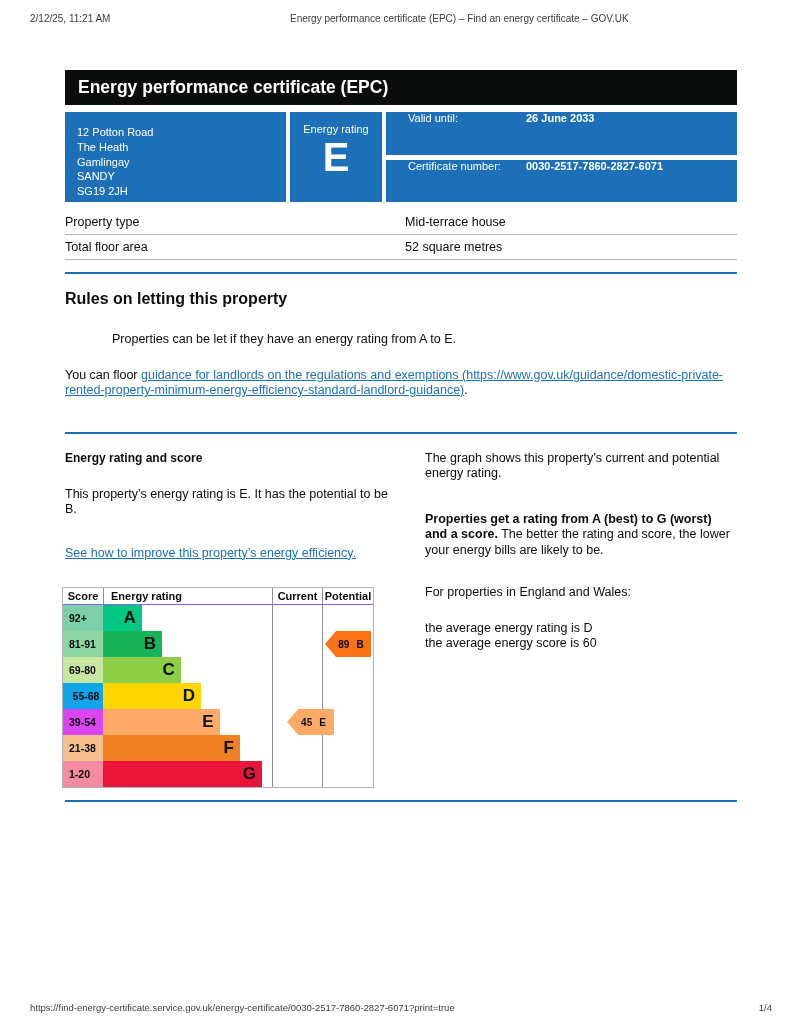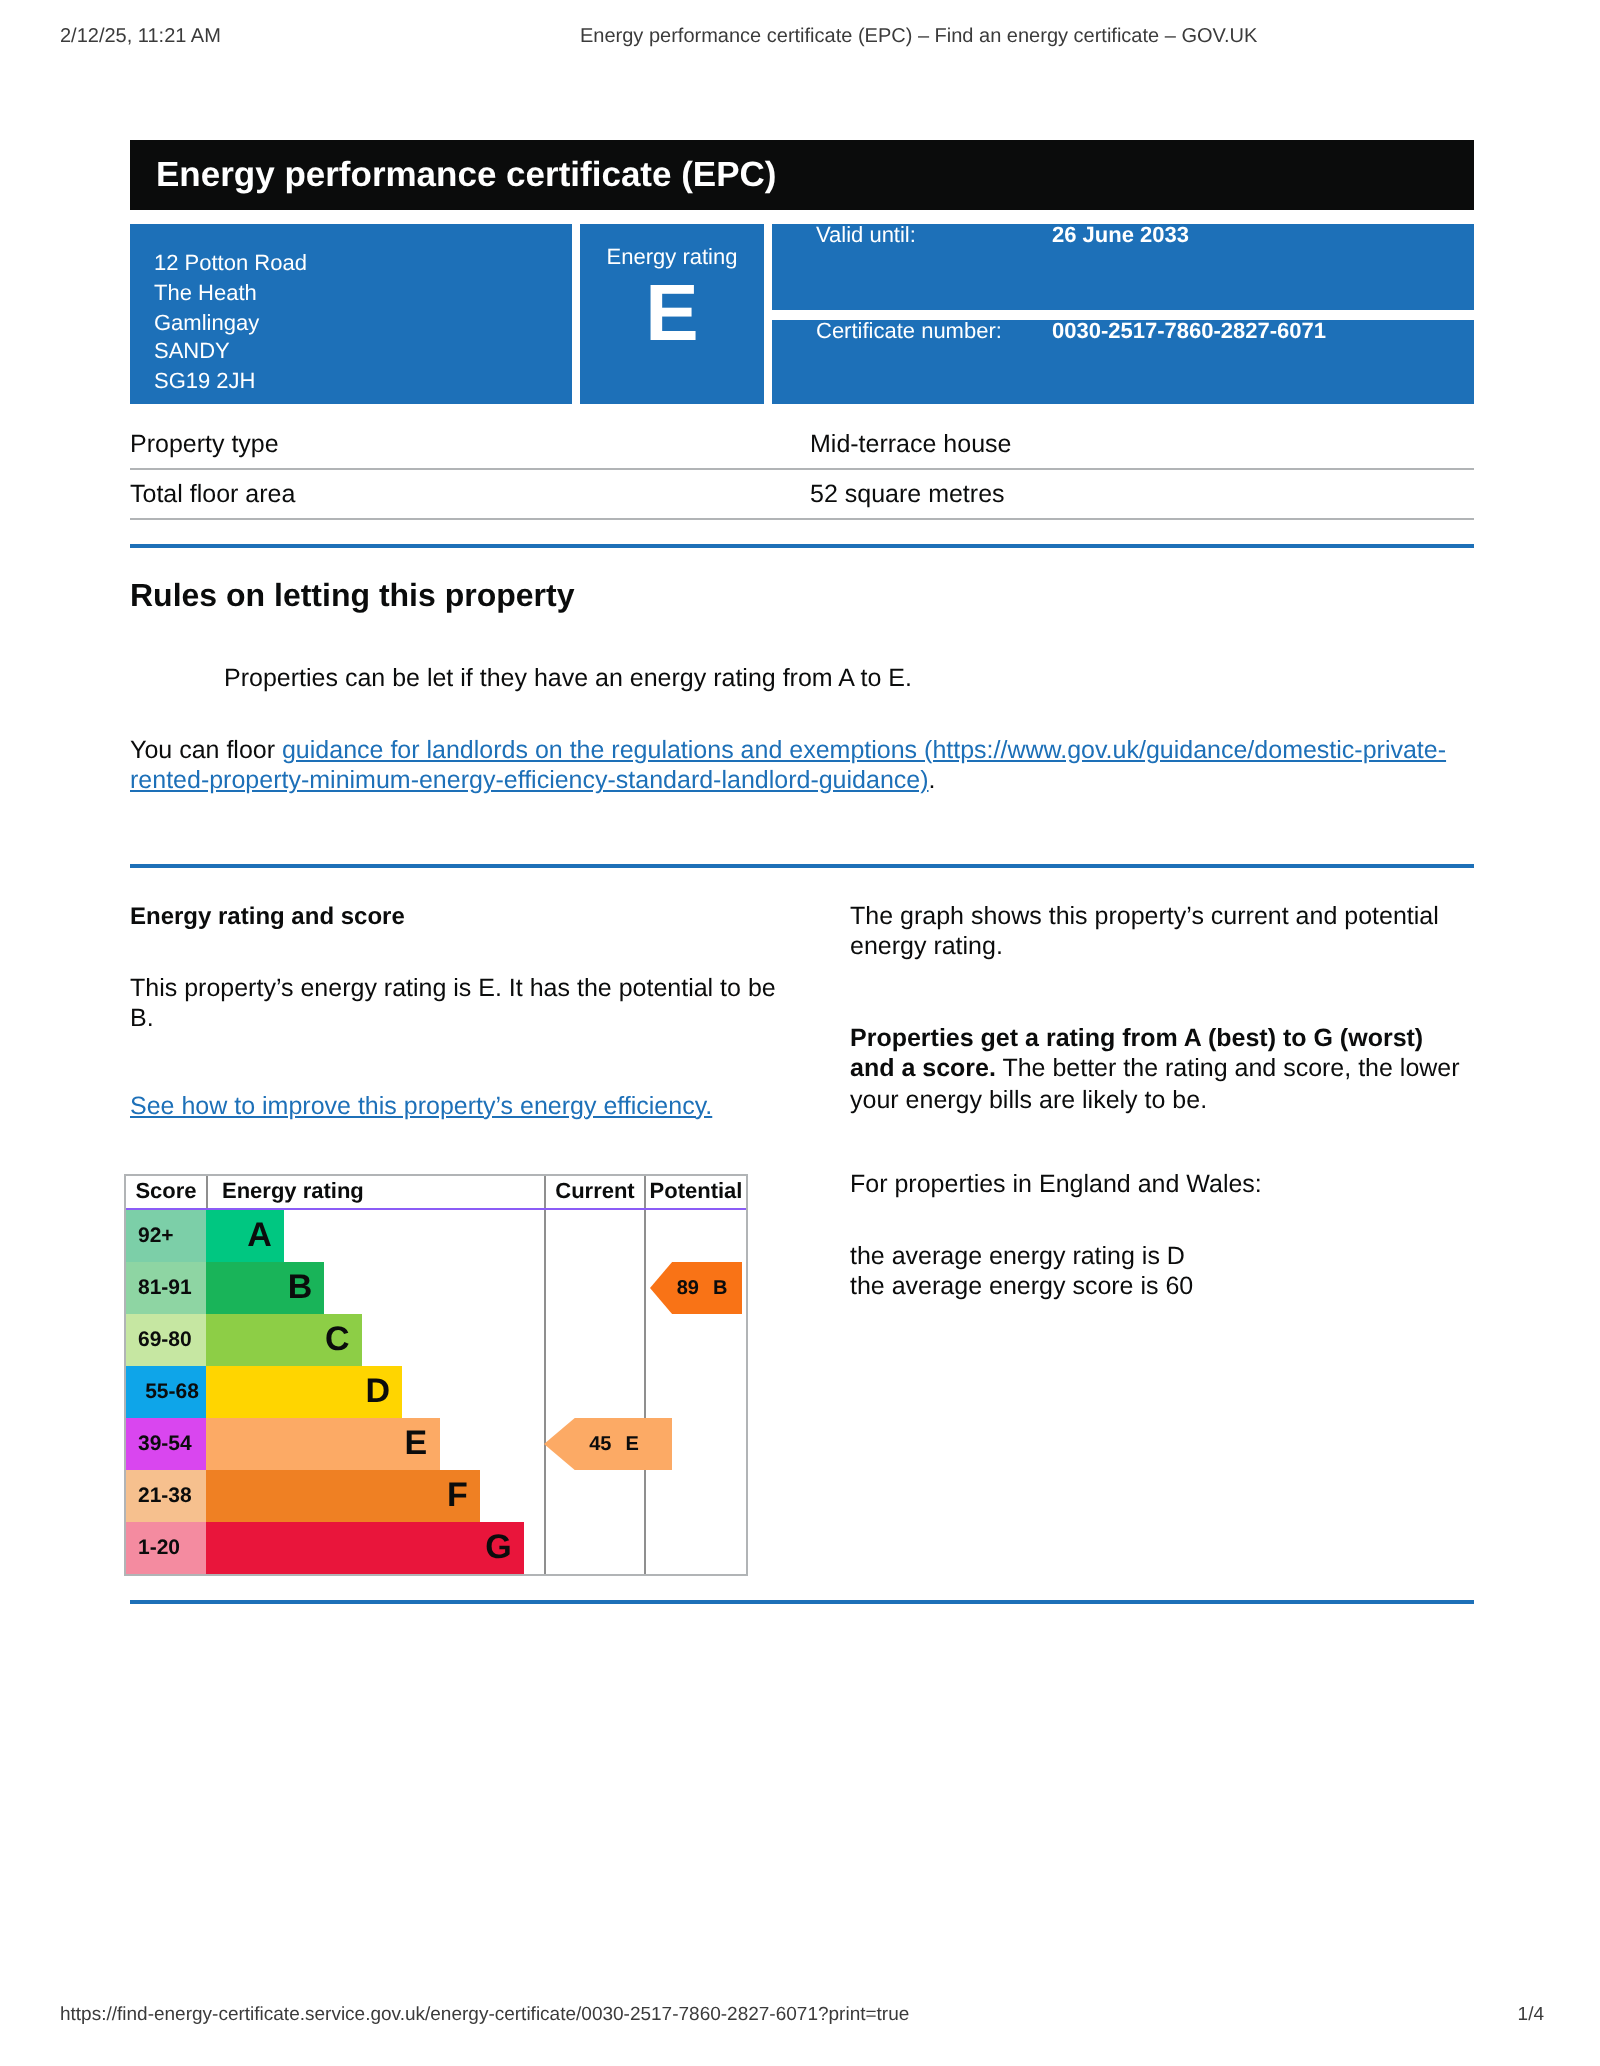--- a/index.html
+++ b/index.html
@@ -71,21 +71,21 @@
   .band-bar { height: 100%; display: flex; align-items: center; justify-content: flex-end;
               padding-right: 6px; font-size: 17px; font-weight: bold; }
   .current-cell { width: 50px; border-left: 1px solid #8f8f8f; }
   .potential-cell { width: 51px; border-left: 1px solid #8f8f8f; }
 
   .epc-arrow { position: absolute; height: 26px; display: flex; align-items: center; justify-content: center;
                gap: 7px; font-size: 10px; font-weight: bold; color: #0b0c0c;
                clip-path: polygon(0 50%, 24% 0, 100% 0, 100% 100%, 24% 100%); z-index: 2; }
   .epc-arrow span { padding-left: 6px; }
   .epc-arrow .arrow-band { padding-left: 0; }
-  .arrow-current { left: 209px; width: 64px; }
+  .arrow-current { left: 224px; width: 47px; }
   .arrow-potential { left: 262px; width: 46px; }
 </style>
 </head>
 <body>
 
 <div class="meta-header">2/12/25, 11:21 AM</div>
 <div class="meta-title">Energy performance certificate (EPC) – Find an energy certificate – GOV.UK</div>
 
 <div class="content">
 

